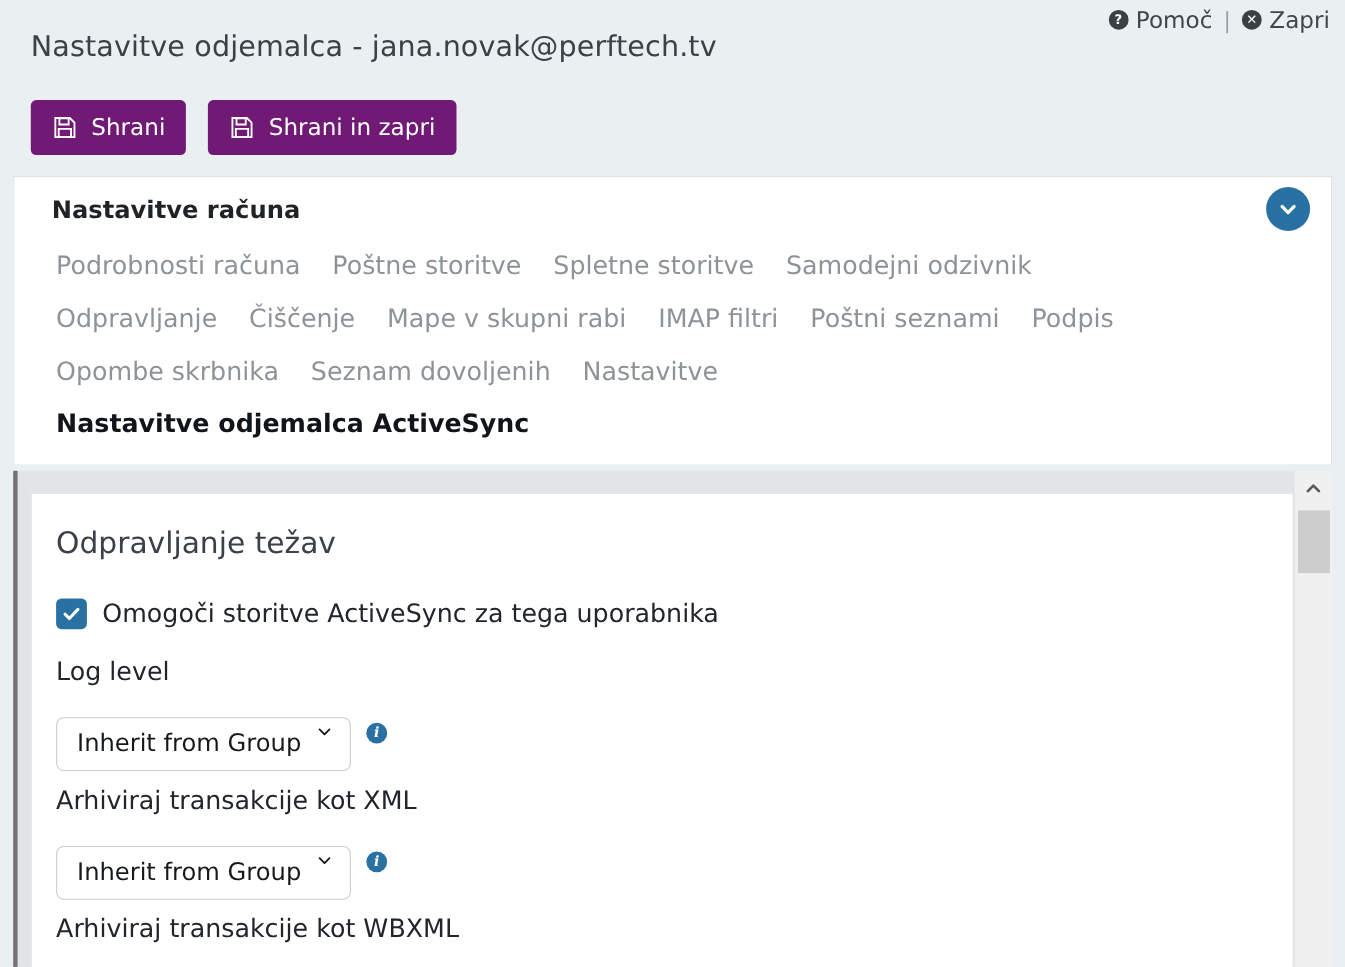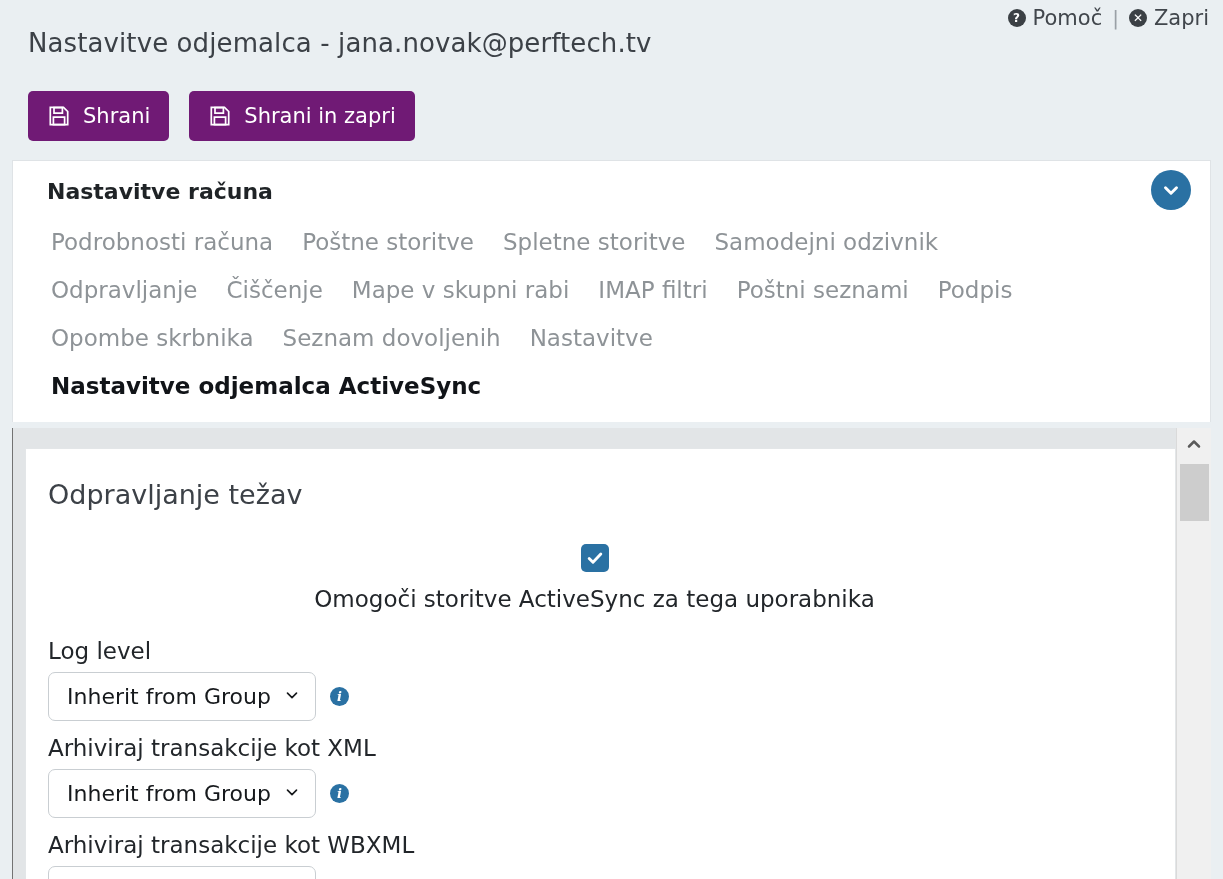--- a/index.html
+++ b/index.html
@@ -70,54 +70,54 @@
     font-size: 23px; color: #8e9397; padding: 0 14px 0 0;
     margin-right: 15px; white-space: nowrap; cursor: pointer; line-height: 48px;
   }
   .tab:last-child { margin-right: 0; }
   .tab.active { color: #111418; font-weight: bold; cursor: default; }
 
   
   .content-outer {
     position: absolute; left: 12px; top: 428px; width: 1199px; height: 451px;
     background: #e2e5e7;
-    border-left: 1px solid #737373;
+    border-left: 4px solid #737373;
     overflow: hidden;
   }
   .content-card {
     position: absolute; left: 12px; top: 20px; right: 35px; bottom: -40px;
     background: #fff; border: 1px solid #e3e6e8;
     overflow: hidden;
   }
   .card-inner { padding: 30px 34px 0 22px; }
 
   .section-title {
     font-size: 27px; color: #3c4147; font-weight: normal;
     margin: 0 0 34px 0;
   }
 
-  .checkline { display: flex; align-items: center; gap: 14px; margin-bottom: 26px; flex-direction: column; }
+  .checkline { display: flex; align-items: center; gap: 14px; margin-bottom: 26px; }
   .checkbox {
     width: 28px; height: 28px; border-radius: 5px; background: #2a71a3;
     display: inline-flex; align-items: center; justify-content: center;
     flex: 0 0 auto; cursor: pointer;
   }
   .checkline-label { font-size: 23px; color: #22262a; }
 
   .field { margin-bottom: 14px; }
   .field-label { font-size: 23px; color: #22262a; margin-bottom: 8px; display: block; }
   .field-ctl { display: flex; align-items: center; gap: 14px; }
 
   .select {
     appearance: none; -webkit-appearance: none;
     background: #fff;
     border: 1px solid #c9ced2; border-radius: 7px;
     height: 49px; padding: 0 44px 0 18px;
     font-size: 22px; font-family: inherit; color: #16191c;
-    cursor: pointer; line-height: 47px;
+    cursor: pointer; line-height: 47px; margin-top: 20px;
   }
   .select-wrap { position: relative; display: inline-flex; align-items: center; }
   .select-chev {
     position: absolute; right: 15px; top: 50%; transform: translateY(-50%);
     pointer-events: none;
   }
   .info-icon {
     width: 19px; height: 19px; border-radius: 50%;
     background: #2a71a3; color: #fff;
     display: inline-flex; align-items: center; justify-content: center;

